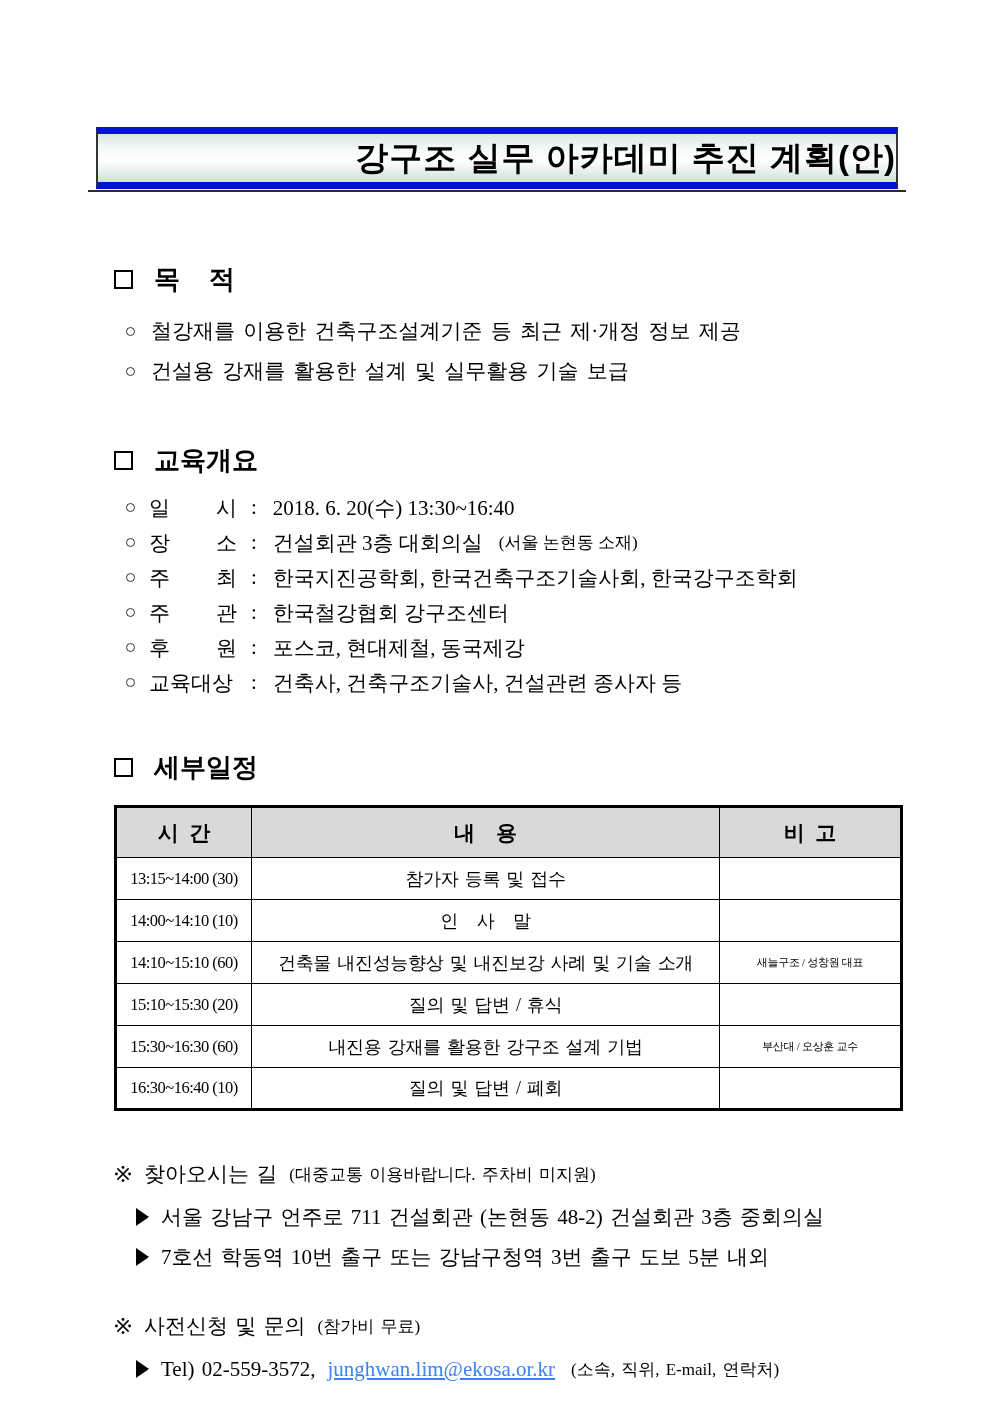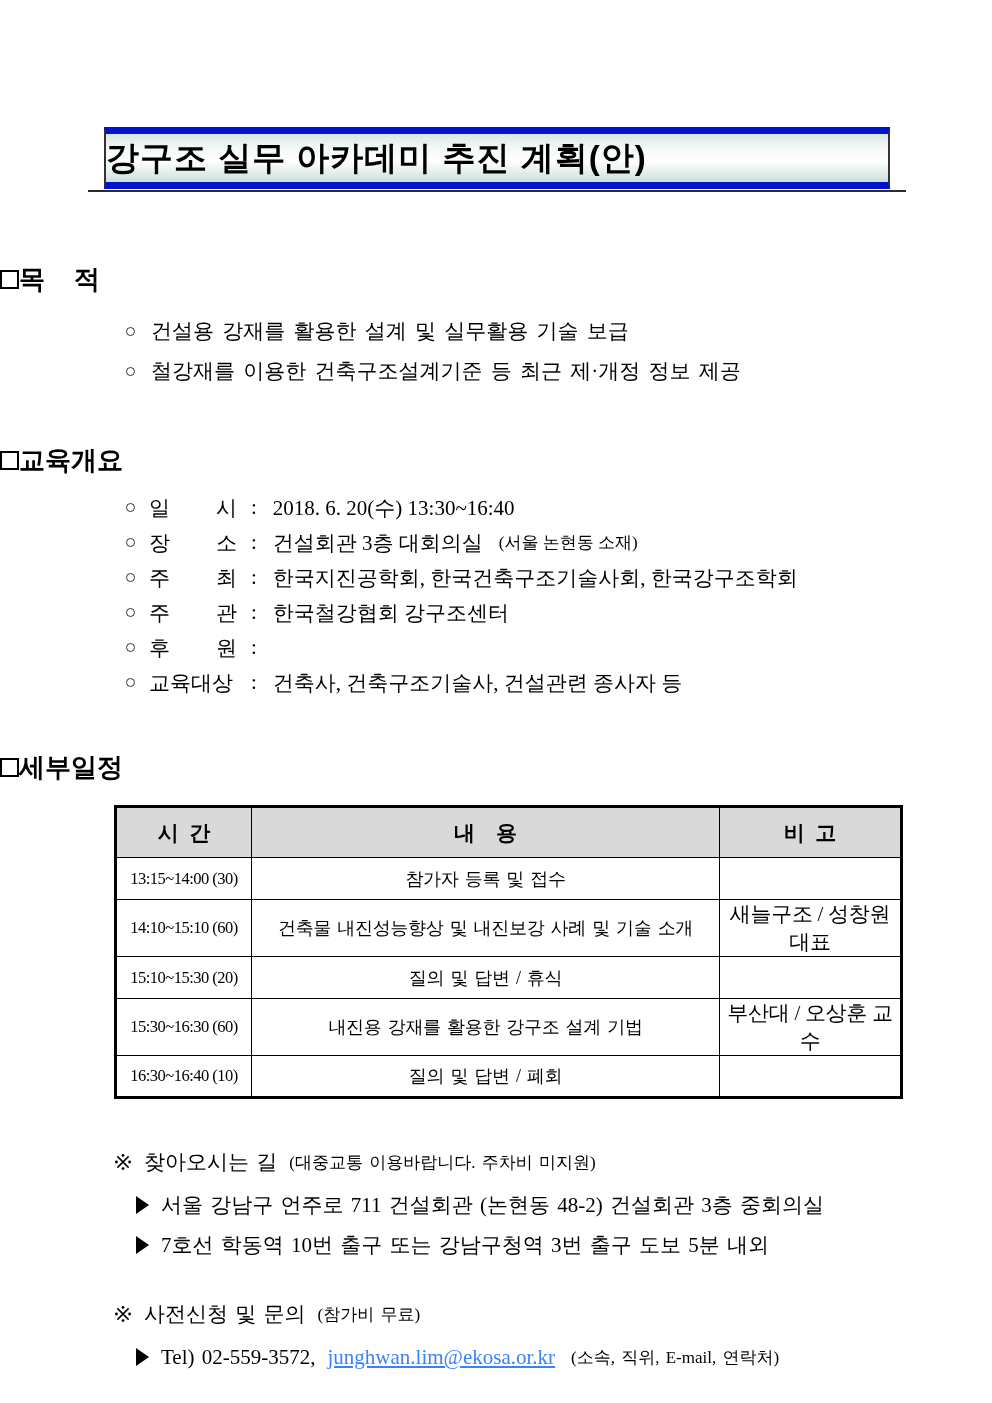--- a/index.html
+++ b/index.html
@@ -9,35 +9,36 @@
     font-family:"Liberation Serif", serif; color:#000;
   }
   [data-bind] { white-space:pre-wrap; }
 
   
   .banner-wrap {
     margin:127px 0 0 88px; width:818px;
     border-bottom:2px solid #2b2b2b; padding-bottom:1px;
   }
   .banner {
-    margin:0 16px; height:62px;
+    margin:0 8px; height:62px;
     border-top:7px solid #0014cc; border-bottom:7px solid #0014cc;
     border-left:2px solid #333; border-right:2px solid #333;
     background:linear-gradient(180deg,#d9e6e2 0%,#f2f8f6 28%,#ffffff 55%,#e6f0ec 78%,#cadfd8 100%);
-    display:flex; align-items:center; justify-content:flex-start;
+    display:flex; align-items:center; justify-content:flex-end;
   }
   .banner-title {
     font-family:"Liberation Sans", sans-serif; font-weight:bold;
     font-size:33px; letter-spacing:1px; color:#000;
   }
 
   
   .sec-heading {
-    display:flex; align-items:center; gap:0;
+    display:flex; align-items:center; gap:21px;
     font-family:"Liberation Sans", sans-serif; font-weight:bold; font-size:26px;
+    margin-left:114px;
   }
   .sq { width:19px; height:19px; border:2px solid #000; flex:0 0 auto; }
   .h-purpose  { margin-top:70px; }
   .h-overview { margin-top:52px; }
   .h-schedule { margin-top:50px; }
 
   
   .circ {
     width:9px; height:9px; border:1.5px solid #333; border-radius:50%;
     display:inline-block; flex:0 0 auto;
@@ -66,21 +67,21 @@
   }
   .sched th {
     height:51px; background:#d9d9d9; font-size:21px; font-weight:bold;
   }
   .sched td { height:42px; }
   col.c-time { width:136px; }
   col.c-content { width:468px; }
   col.c-note { width:182px; }
   td.c-time { font-size:16.5px; letter-spacing:-0.5px; }
   td.c-content { font-size:18px; letter-spacing:-0.3px; word-spacing:2px; }
-  td.c-note { font-size:21px; letter-spacing:-0.3px; }
+  td.c-note { font-size:11px; letter-spacing:-0.3px; }
 
   
   .note-block { margin-left:114px; }
   .n-directions { margin-top:46px; }
   .n-contact { margin-top:32px; }
   .note-head { display:flex; align-items:center; gap:12px; font-size:21px; height:34px; word-spacing:2px; }
   .ref-icon { width:18px; height:18px; flex:0 0 auto; }
   .note-items { margin:6px 0 0 22px; }
   .n-line { height:40px; display:flex; align-items:center; gap:12px; font-size:21px; word-spacing:2px; }
   .tri {
@@ -102,25 +103,25 @@
     </div>
   </div>
 
   <div class="sec-heading h-purpose">
     <span class="sq"></span>
     <span class="h-text" data-bind="sections.purpose.heading">목    적</span>
   </div>
   <div class="bullet-list">
     <div class="b-line">
       <span class="circ"></span>
+      <span data-bind="sections.purpose.bullets.1">철강재를 이용한 건축구조설계기준 등 최근 제·개정 정보 제공</span>
+    </div>
+    <div class="b-line">
+      <span class="circ"></span>
       <span data-bind="sections.purpose.bullets.0">건설용 강재를 활용한 설계 및 실무활용 기술 보급</span>
-    </div>
-    <div class="b-line">
-      <span class="circ"></span>
-      <span data-bind="sections.purpose.bullets.1">철강재를 이용한 건축구조설계기준 등 최근 제·개정 정보 제공</span>
     </div>
   </div>
 
   <div class="sec-heading h-overview">
     <span class="sq"></span>
     <span class="h-text" data-bind="sections.overview.heading">교육개요</span>
   </div>
   <div class="ov-list">
     <div class="ov-line">
       <span class="circ"></span>
@@ -144,20 +145,21 @@
     <div class="ov-line">
       <span class="circ"></span>
       <span class="ov-label" data-bind="sections.overview.items.3.label">주 관</span>
       <span class="ov-colon">:</span>
       <span class="ov-value" data-bind="sections.overview.items.3.value">한국철강협회 강구조센터</span>
     </div>
     <div class="ov-line">
       <span class="circ"></span>
       <span class="ov-label" data-bind="sections.overview.items.4.label">후 원</span>
       <span class="ov-colon">:</span>
+      <span class="ov-value" data-bind="sections.overview.items.4.value">포스코, 현대제철, 동국제강</span>
     </div>
     <div class="ov-line">
       <span class="circ"></span>
       <span class="ov-label" data-bind="sections.overview.items.5.label">교육대상</span>
       <span class="ov-colon">:</span>
       <span class="ov-value" data-bind="sections.overview.items.5.value">건축사, 건축구조기술사, 건설관련 종사자 등</span>
     </div>
   </div>
 
   <div class="sec-heading h-schedule">
@@ -175,20 +177,25 @@
         <th data-bind="sections.schedule.table.headers.0">시  간</th>
         <th data-bind="sections.schedule.table.headers.1">내    용</th>
         <th data-bind="sections.schedule.table.headers.2">비  고</th>
       </tr>
     </thead>
     <tbody>
       <tr>
         <td class="c-time" data-bind="sections.schedule.table.rows.0.time">13:15~14:00 (30)</td>
         <td class="c-content" data-bind="sections.schedule.table.rows.0.content">참가자 등록 및 접수</td>
         <td class="c-note" data-bind="sections.schedule.table.rows.0.note"></td>
+      </tr>
+      <tr>
+        <td class="c-time" data-bind="sections.schedule.table.rows.1.time">14:00~14:10 (10)</td>
+        <td class="c-content" data-bind="sections.schedule.table.rows.1.content">인   사   말</td>
+        <td class="c-note" data-bind="sections.schedule.table.rows.1.note"></td>
       </tr>
       <tr>
         <td class="c-time" data-bind="sections.schedule.table.rows.2.time">14:10~15:10 (60)</td>
         <td class="c-content" data-bind="sections.schedule.table.rows.2.content">건축물 내진성능향상 및 내진보강 사례 및 기술 소개</td>
         <td class="c-note" data-bind="sections.schedule.table.rows.2.note">새늘구조 / 성창원 대표</td>
       </tr>
       <tr>
         <td class="c-time" data-bind="sections.schedule.table.rows.3.time">15:10~15:30 (20)</td>
         <td class="c-content" data-bind="sections.schedule.table.rows.3.content">질의 및 답변 / 휴식</td>
         <td class="c-note" data-bind="sections.schedule.table.rows.3.note"></td>

